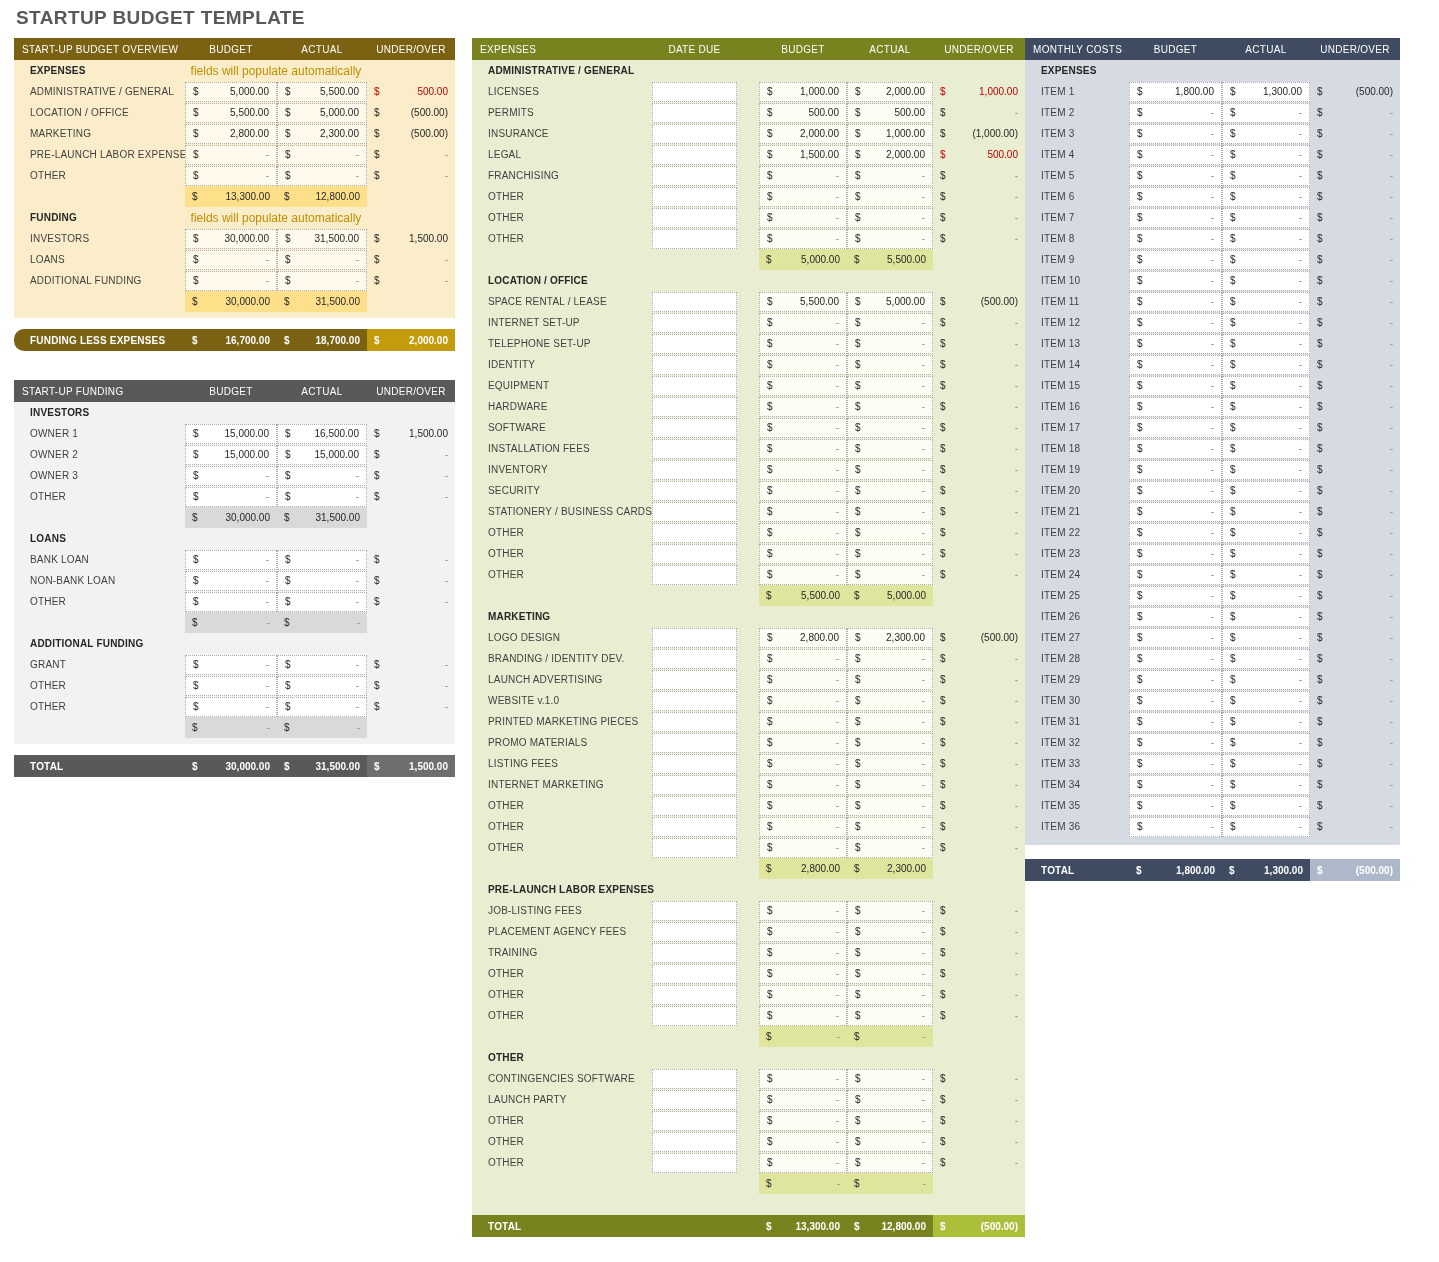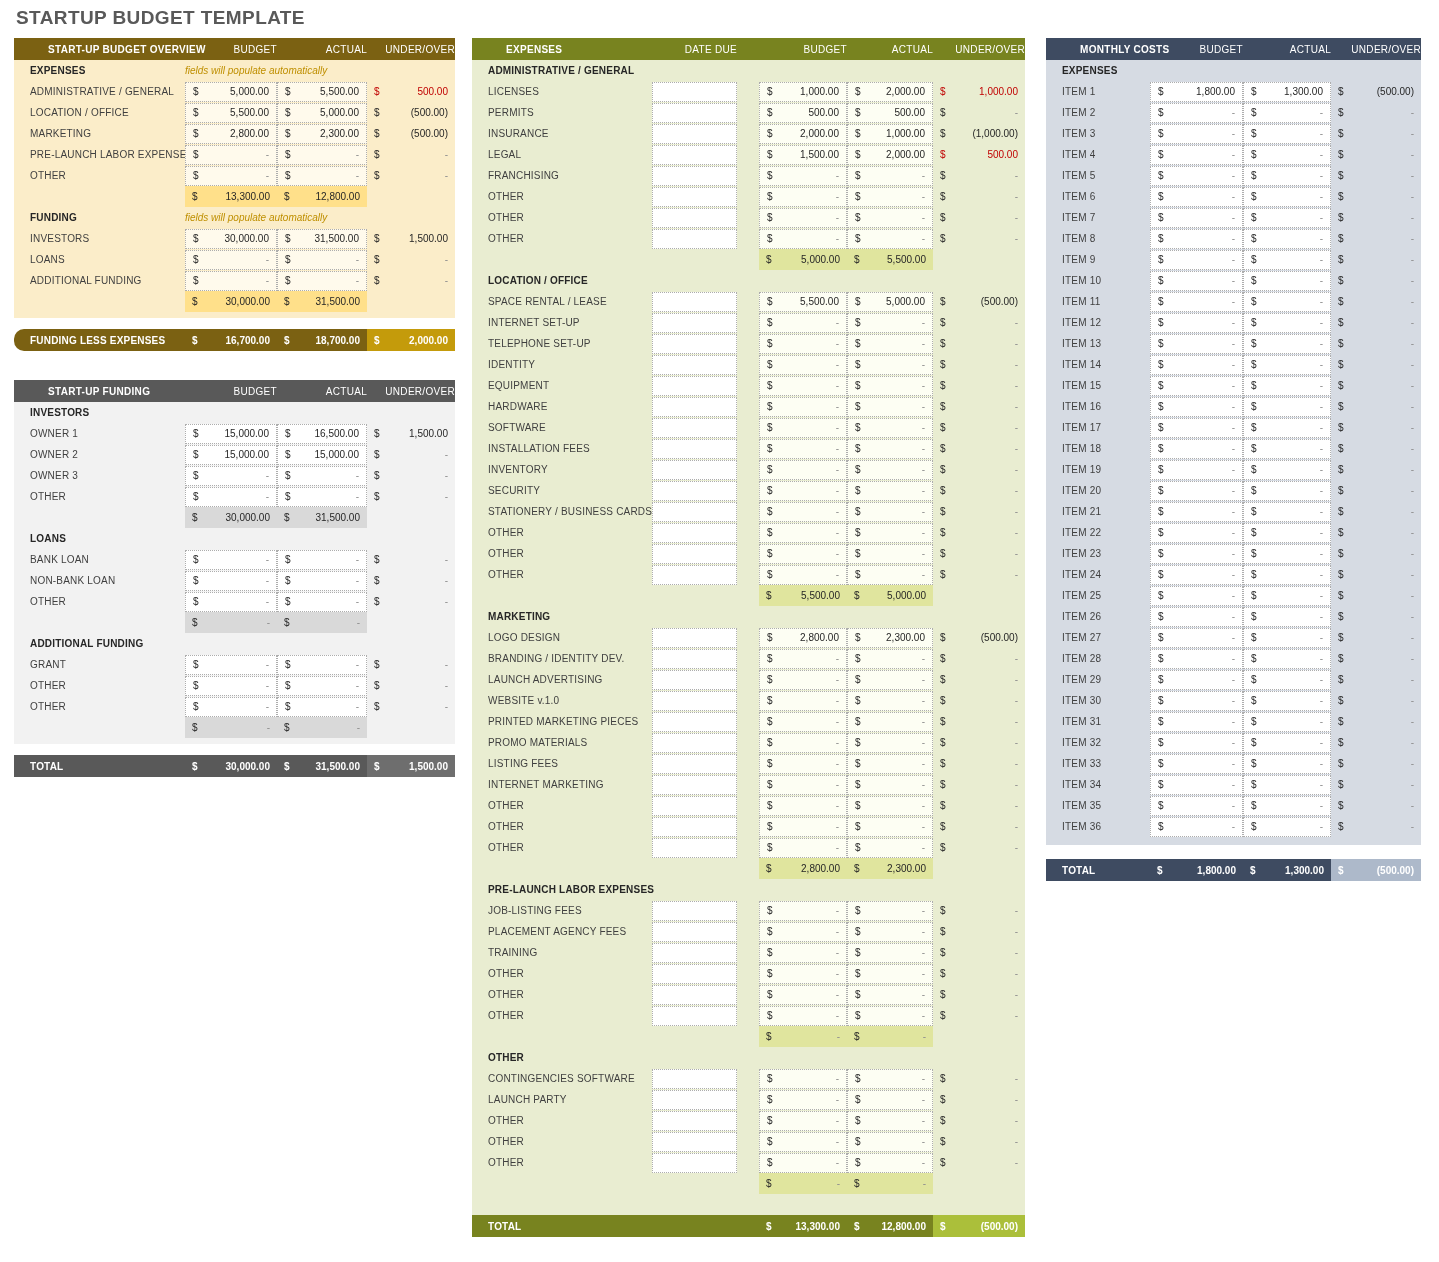--- a/index.html
+++ b/index.html
@@ -4,51 +4,51 @@
 <style>
   * { box-sizing: border-box; margin: 0; padding: 0; }
   body { background: #ffffff; font-family: "Liberation Sans", sans-serif; }
   .page { position: relative; width: 1439px; height: 1262px; background: #fff; overflow: hidden; }
   .page-title { position: absolute; left: 16px; top: 7px; font-size: 19px; font-weight: bold;
                 color: #595959; letter-spacing: .4px; }
   .panels { position: absolute; left: 14px; top: 38px; display: flex; align-items: flex-start; }
   .col { display: block; }
   .col-left  { width: 441px; }
   .col-mid   { width: 553px; margin-left: 17px; }
-  .col-right { width: 375px; margin-left: 21px; }
+  .col-right { width: 375px; }
 
   
   .g-left  { display: grid; grid-template-columns: 171px 92px 90px 88px; }
   .g-mid   { display: grid; grid-template-columns: 180px 85px 22px 88px 86px 92px; }
   .g-right { display: grid; grid-template-columns: 104px 93px 88px 90px; }
 
   
   .phead { height: 22px; align-items: center; color: #fff; font-size: 10px; letter-spacing: .3px; }
-  .ph-title { padding-left: 34px; font-weight: bold; white-space: nowrap; }
-  .ph-col { text-align: right; white-space: nowrap; }
+  .ph-title { padding-left: 8px; font-weight: normal; white-space: nowrap; }
+  .ph-col { text-align: center; white-space: nowrap; }
   .hd-gold  { background: #7B6112; }
   .hd-gray  { background: #595959; }
   .hd-olive { background: #78831F; }
   .hd-navy  { background: #3E4B61; }
 
   
   .body-gold  { background: #FBEDC9; padding-bottom: 6px; }
   .body-gray  { background: #F2F2F2; padding-bottom: 6px; }
   .body-green { background: #E9EDD1; padding-bottom: 21px; }
   .body-blue  { background: #D6DBE3; padding-bottom: 8px; }
   .gapw  { height: 11px; background: #fff; }
   .gapw2 { height: 14px; background: #fff; }
   .mt20 { margin-top: 29px; }
 
   
   .row { height: 21px; align-items: center; }
   .lbl { font-size: 10px; color: #3F3F3F; padding-left: 16px; white-space: nowrap; overflow: hidden; letter-spacing: .2px; }
   .sec-title { font-size: 10px; font-weight: bold; color: #262626; padding-left: 16px;
                white-space: nowrap; letter-spacing: .2px; }
-  .note { grid-column: 2 / 4; font-size: 10px; font-style: italic; color: #BF8F00; }
+  .note { grid-column: 2 / 4; text-align: center; font-size: 12px; color: #BF8F00; }
   .cell { display: flex; justify-content: space-between; align-items: center; height: 21px;
           padding: 0 7px; font-size: 10px; color: #262626; }
   .cur { color: #262626; }
   .val { text-align: right; }
   .dash { color: #8F8F8F; }
   .red .cur, .red .val { color: #C00000; }
   .box { height: 20px; border: 1px dotted #ADADAD; }
   .t-gold  { background: #FFFAEC; }
   .t-green { background: #FDFEF3; }
   .t-white { background: #FFFFFF; }

